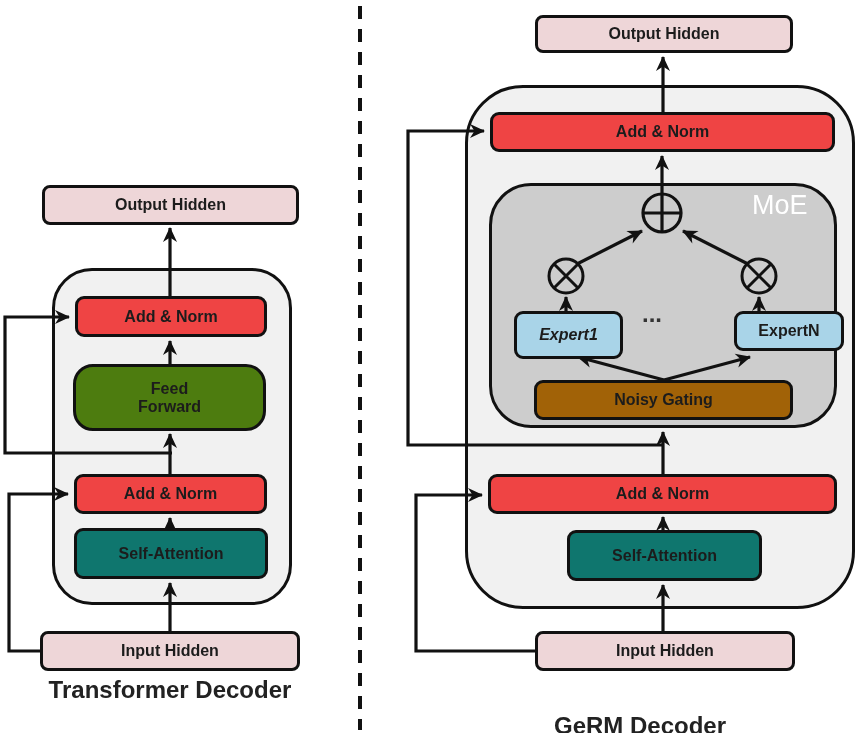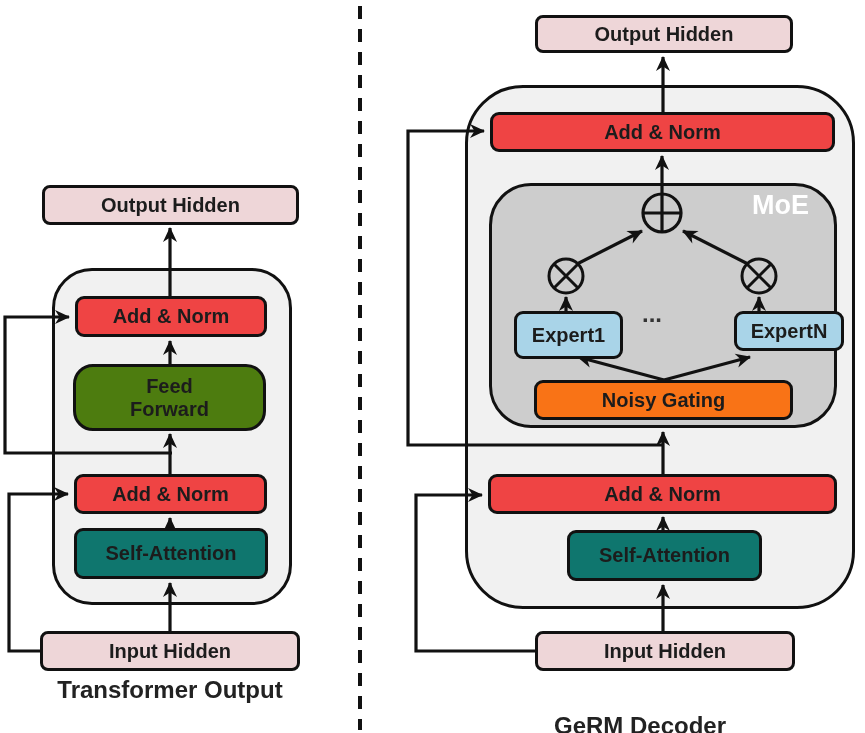--- a/index.html
+++ b/index.html
@@ -13,37 +13,37 @@
   .layer-svg{position:absolute;left:0;top:0;z-index:2;}
   .container{
     position:absolute;box-sizing:border-box;z-index:1;
     background:#f1f1f1;border:3px solid #111111;
   }
   .container.moe{background:#cdcdcd;border-radius:42px;}
   .box{
     position:absolute;box-sizing:border-box;z-index:5;
     border:3.5px solid #111111;border-radius:9px;
     display:flex;align-items:center;justify-content:center;
-    font-weight:700;font-size:20px;color:#1c1c1c;
+    font-weight:700;font-size:16px;color:#1c1c1c;
     text-align:center;line-height:1.12;letter-spacing:0px;
   }
   .pink{background:#eed6d8;border-radius:8px;}
   .green{background:#ef4444;}
   .blue{background:#4d7c0f;border-radius:20px;white-space:pre-line;}
   .lightblue{background:#0f766e;}
   .expert{background:#a9d4e8;}
-  .orange{background:#f97316;}
+  .orange{background:#a16207;}
   .caption{
     position:absolute;z-index:5;
     font-weight:700;font-size:24px;color:#222222;
     text-align:center;
   }
   .moe-tag{
     position:absolute;z-index:5;right:22px;top:7px;
-    font-weight:700;font-size:27px;color:#ffffff;
+    font-weight:400;font-size:27px;color:#ffffff;
   }
   .dots{
     position:absolute;z-index:5;
     font-weight:700;font-size:24px;color:#333333;text-align:center;
   }
 </style>
 </head>
 <body>
 
 <div class="canvas">
@@ -102,26 +102,26 @@
     </g>
   </svg>
 
   <div class="box pink" style="left:42px;top:185px;width:257px;height:40px;">Output Hidden</div>
   <div class="box green" style="left:75px;top:296px;width:192px;height:41px;">Add &amp; Norm</div>
   <div class="box blue" style="left:73px;top:364px;width:193px;height:67px;">Feed
 Forward</div>
   <div class="box green" style="left:74px;top:474px;width:193px;height:40px;">Add &amp; Norm</div>
   <div class="box lightblue" style="left:74px;top:528px;width:194px;height:51px;">Self-Attention</div>
   <div class="box pink" style="left:40px;top:631px;width:260px;height:40px;">Input Hidden</div>
-  <div class="caption" style="left:20px;top:676px;width:300px;">Transformer Output</div>
+  <div class="caption" style="left:20px;top:676px;width:300px;">Transformer Decoder</div>
 
   <div class="box pink" style="left:535px;top:15px;width:258px;height:38px;">Output Hidden</div>
   <div class="box green" style="left:490px;top:112px;width:345px;height:40px;">Add &amp; Norm</div>
   <div class="moe-tag" style="left:752px;top:190px;width:80px;">MoE</div>
-  <div class="box expert" style="left:514px;top:311px;width:109px;height:48px;">Expert1</div>
+  <div class="box expert" style="left:514px;top:311px;width:109px;height:48px;font-style:italic;">Expert1</div>
   <div class="dots" style="left:632px;top:300px;width:40px;">...</div>
   <div class="box expert" style="left:705px;top:311px;width:110px;height:40px;margin-left:29px;">ExpertN</div>
   <div class="box orange" style="left:534px;top:380px;width:259px;height:40px;">Noisy Gating</div>
   <div class="box green" style="left:488px;top:474px;width:349px;height:40px;">Add &amp; Norm</div>
   <div class="box lightblue" style="left:567px;top:530px;width:195px;height:51px;">Self-Attention</div>
   <div class="box pink" style="left:535px;top:631px;width:260px;height:40px;">Input Hidden</div>
   <div class="caption" style="left:490px;top:676px;width:300px;margin-top:36px;">GeRM Decoder</div>
 
 </div>
 

